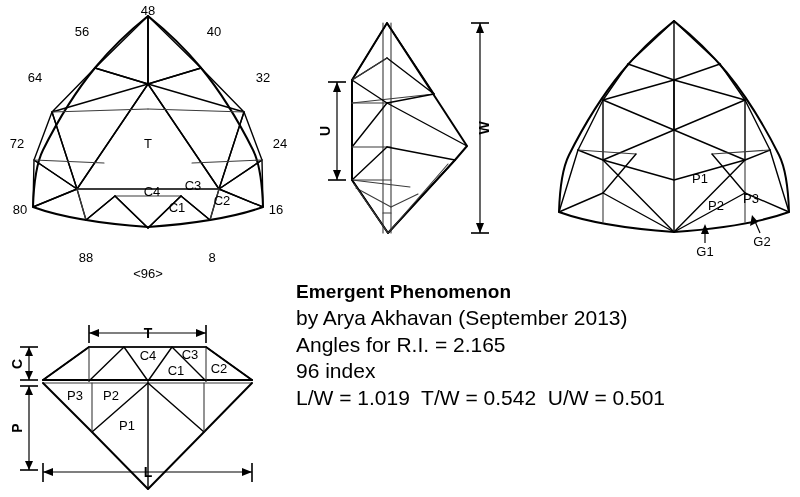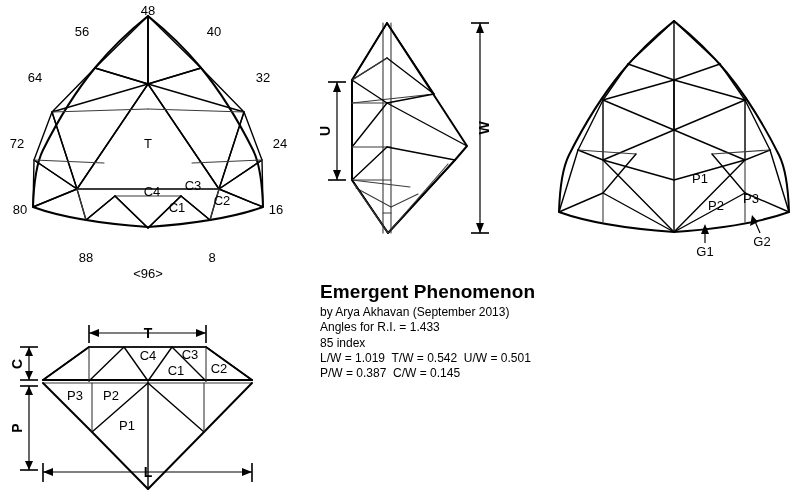--- a/index.html
+++ b/index.html
@@ -79,33 +79,33 @@
     font-weight: bold;
   }
   .dim-label-v {
     font-size: 14px;
     font-weight: bold;
   }
 
   
   #infoblock {
     position: absolute;
-    left: 320px;
+    left: 296px;
     top: 281px;
     width: 330px;
   }
   #infoblock .title {
     font-size: 19px;
     font-weight: bold;
     letter-spacing: 0.1px;
     margin: 0 0 3px 0;
     line-height: 1.12;
   }
   #infoblock .line {
-    font-size: 12px;
+    font-size: 21px;
     line-height: 1.265;
     white-space: pre;
     margin: 0;
   }
 </style>
 </head>
 <body>
 
 <div id="sheet">
 
@@ -356,19 +356,18 @@
       <line class="dimtick" x1="20" y1="386" x2="38" y2="386"></line>
       <line class="dimtick" x1="20" y1="470" x2="38" y2="470"></line>
       <text class="dim-label-v" x="22" y="428" text-anchor="middle" transform="rotate(-90 22 428)">P</text>
     </g>
 
   </svg>
 
   <div id="infoblock">
     <div class="title">Emergent Phenomenon</div>
     <div class="line">by Arya Akhavan (September 2013)</div>
-    <div class="line">Angles for R.I. = 1.433</div>
-    <div class="line">85 index</div>
+    <div class="line">Angles for R.I. = 2.165</div>
+    <div class="line">96 index</div>
     <div class="line">L/W = 1.019  T/W = 0.542  U/W = 0.501</div>
-    <div class="line">P/W = 0.387  C/W = 0.145</div>
   </div>
 
 </div>
 
 </body></html>

